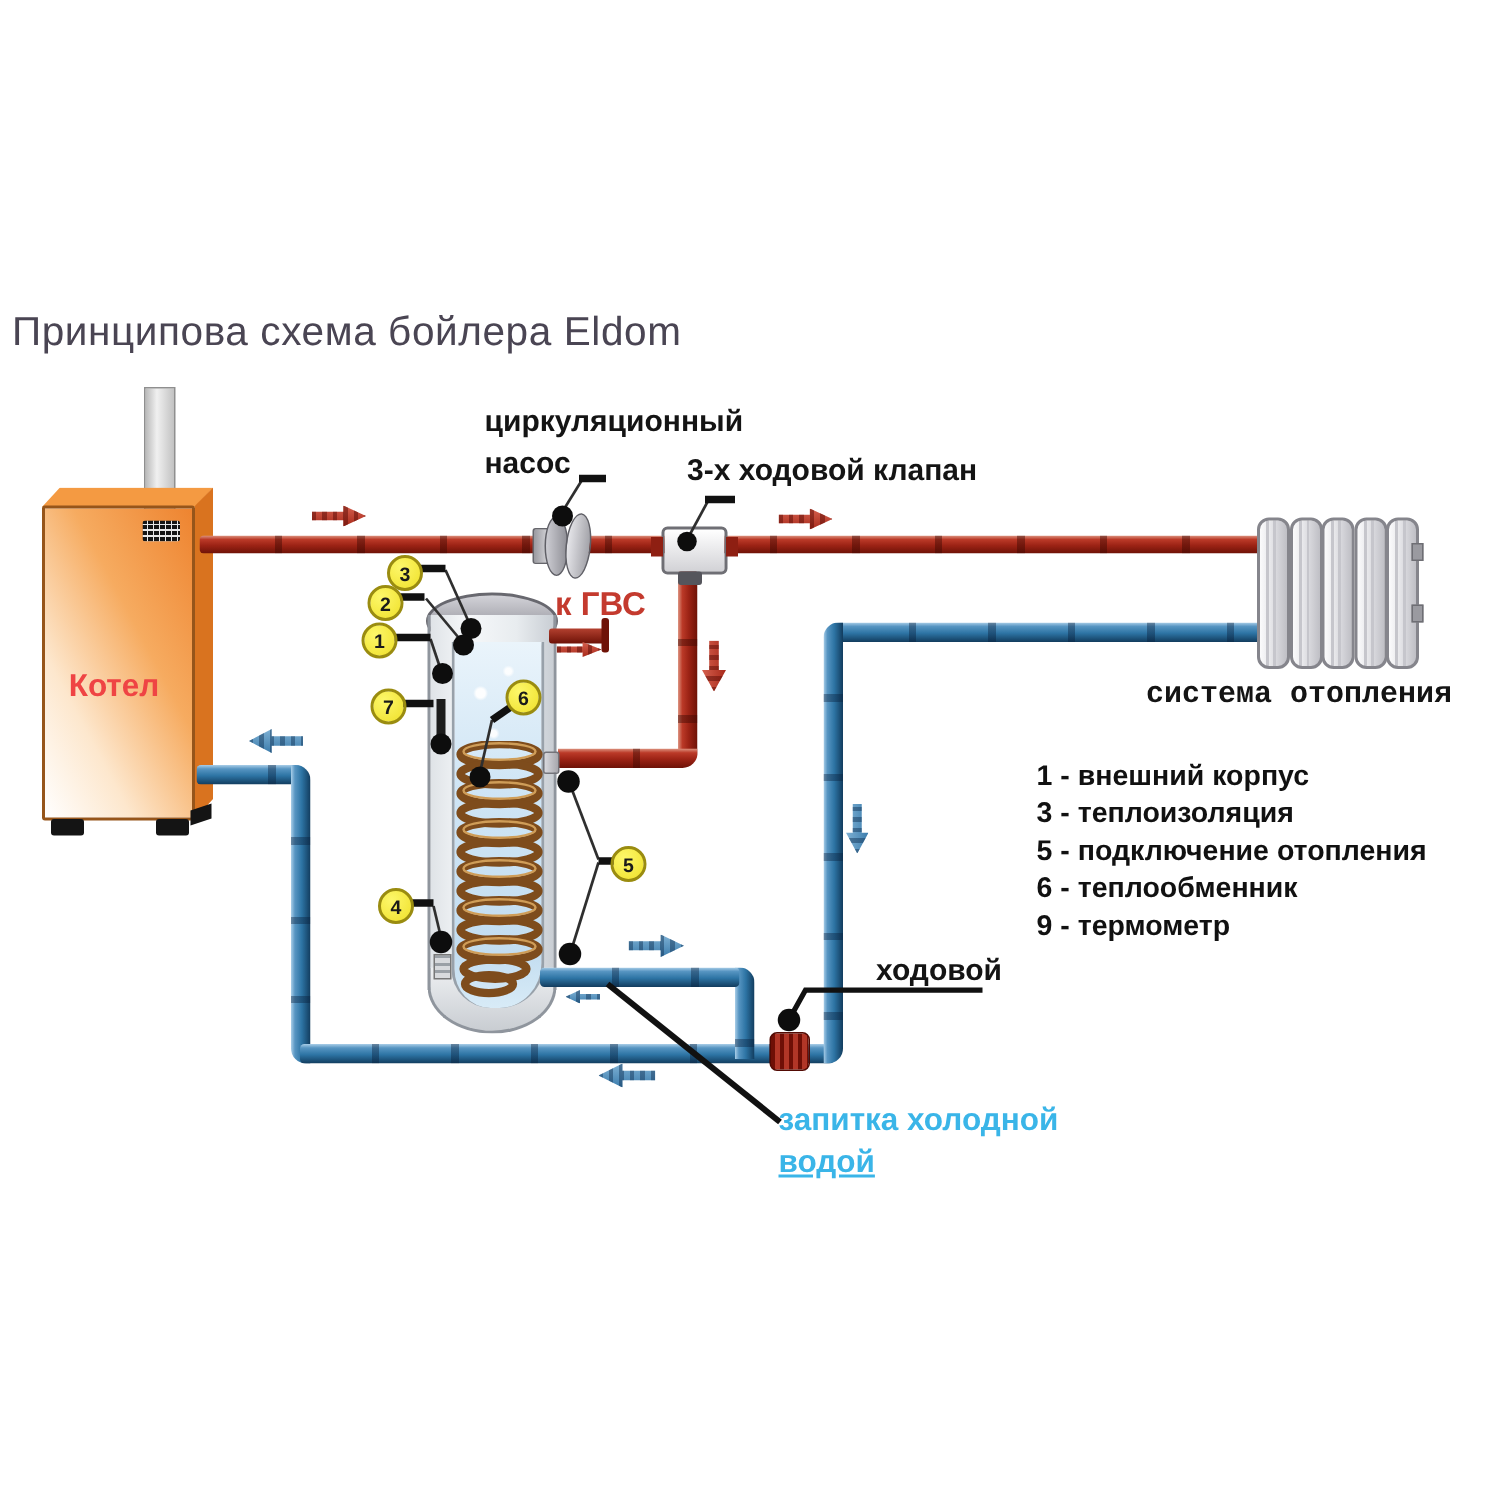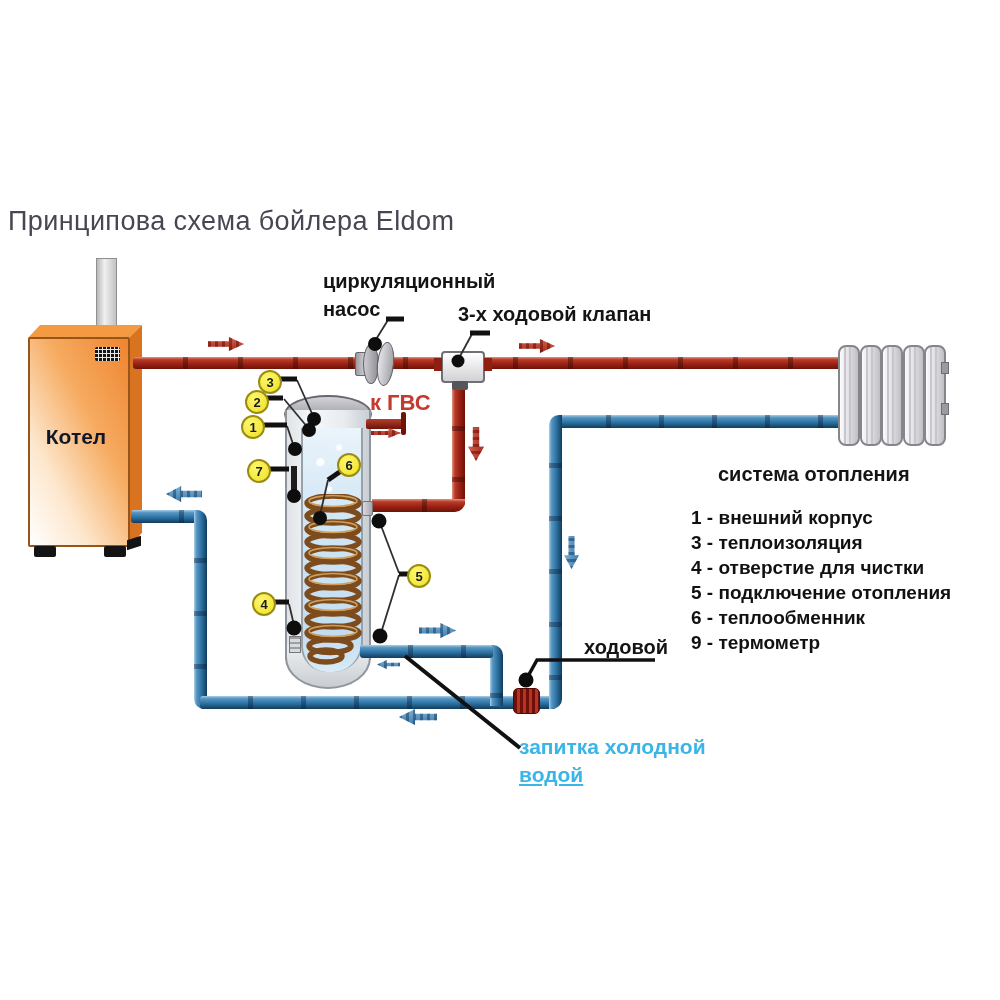--- a/index.html
+++ b/index.html
@@ -57,21 +57,21 @@
        clip-path:polygon(0 100%,10.5% 0,100% 0,89.5% 100%);"></div>
   <div class="abs z1" style="left:130px;top:325px;width:12px;height:221px;background:#d9731f;
        clip-path:polygon(0 5.5%,100% 0,100% 94%,0 100%);"></div>
   <div class="abs z1" style="left:28px;top:337px;width:102px;height:210px;border:2px solid #96551a;border-radius:2px;
        background:linear-gradient(62deg,#ffffff 0%,#fde7cd 28%,#f6ab60 62%,#ee8430 100%);"></div>
   <div class="abs z2" style="left:95px;top:347px;width:25px;height:14px;border-radius:2px;background-color:#151515;
        background-image:repeating-linear-gradient(90deg,rgba(0,0,0,0) 0 3px,#e8e8e8 3px 4px),repeating-linear-gradient(0deg,rgba(0,0,0,0) 0 3px,#e8e8e8 3px 4px);"></div>
   <div class="abs z1" style="left:34px;top:546px;width:22px;height:11px;background:#141414;border-radius:2px;"></div>
   <div class="abs z1" style="left:104px;top:546px;width:22px;height:11px;background:#141414;border-radius:2px;"></div>
   <div class="abs z1" style="left:127px;top:538px;width:14px;height:10px;background:#141414;transform:skewY(-18deg);"></div>
-  <div class="abs z2 lbl" style="left:38px;top:423px;width:76px;text-align:center;font-size:21px;color:#0f172a;">Котел</div>
+  <div class="abs z2 lbl" style="left:38px;top:444px;width:76px;text-align:center;font-size:21px;color:#ef4444;">Котел</div>
 
   <div class="abs z1" style="left:284px;top:395px;width:88px;height:38px;border-radius:50%;border:2px solid #68686f;
        background:linear-gradient(180deg,#d2d2d8 0%,#a2a2a9 55%,#8a8a91 100%);"></div>
   <div class="abs z1" style="left:285px;top:410px;width:86px;height:250px;border-left:2px solid #8f959d;border-right:2px solid #8f959d;
        background:linear-gradient(90deg,#dfe3e7 0%,#f6f8fa 30%,#e8ecef 70%,#c9ced4 100%);"></div>
   <div class="abs z1" style="left:285px;top:645px;width:86px;height:44px;border:2px solid #8f959d;border-top:none;
        border-radius:0 0 44px 44px / 0 0 32px 32px;background:linear-gradient(180deg,#eef0f2,#c9cdd2);"></div>
   <div class="abs z1" style="left:301px;top:428px;width:62px;height:244px;border-left:2px solid #98a1aa;border-right:2px solid #98a1aa;
        border-radius:0 0 30px 26px;background-image:radial-gradient(circle at 30% 14%,rgba(255,255,255,.95) 0 3px,rgba(255,255,255,0) 5px),
        radial-gradient(circle at 62% 8%,rgba(255,255,255,.9) 0 2px,rgba(255,255,255,0) 4px),
@@ -211,27 +211,26 @@
   <div class="co" style="left:258px;top:370px;">3</div>
   <div class="co" style="left:252px;top:592px;">4</div>
   <div class="co" style="left:407px;top:564px;">5</div>
   <div class="co" style="left:337px;top:453px;">6</div>
   <div class="co" style="left:247px;top:459px;">7</div>
 
   <div class="abs z5 lbl" style="left:323px;top:267px;">циркуляционный</div>
   <div class="abs z5 lbl" style="left:323px;top:295px;">насос</div>
   <div class="abs z5 lbl" style="left:458px;top:300px;">3-х ходовой клапан</div>
   <div class="abs z5 lbl lbl-red" style="left:370px;top:389px;">к ГВС</div>
-  <div class="abs z5 lbl" style="left:718px;top:460px;width:250px;text-align:left;">система отопления</div>
+  <div class="abs z5 lbl" style="left:718px;top:450px;width:250px;text-align:right;font-family:Liberation Mono, monospace;">система отопления</div>
   <div class="abs z5 lbl" style="left:584px;top:633px;">ходовой</div>
   <div class="abs z5 lbl lbl-cyan" style="left:519px;top:733px;">запитка холодной</div>
   <div class="abs z5 lbl lbl-cyan" style="left:519px;top:761px;text-decoration:underline;">водой</div>
 
   <div class="abs z5" style="left:691px;top:489px;margin-top:18px;">
     <div class="legend-row">1 - внешний корпус</div>
     <div class="legend-row">3 - теплоизоляция</div>
-    <div class="legend-row">4 - отверстие для чистки</div>
     <div class="legend-row">5 - подключение отопления</div>
     <div class="legend-row">6 - теплообменник</div>
     <div class="legend-row">9 - термометр</div>
   </div>
 
 </div>
 
 </body></html>

